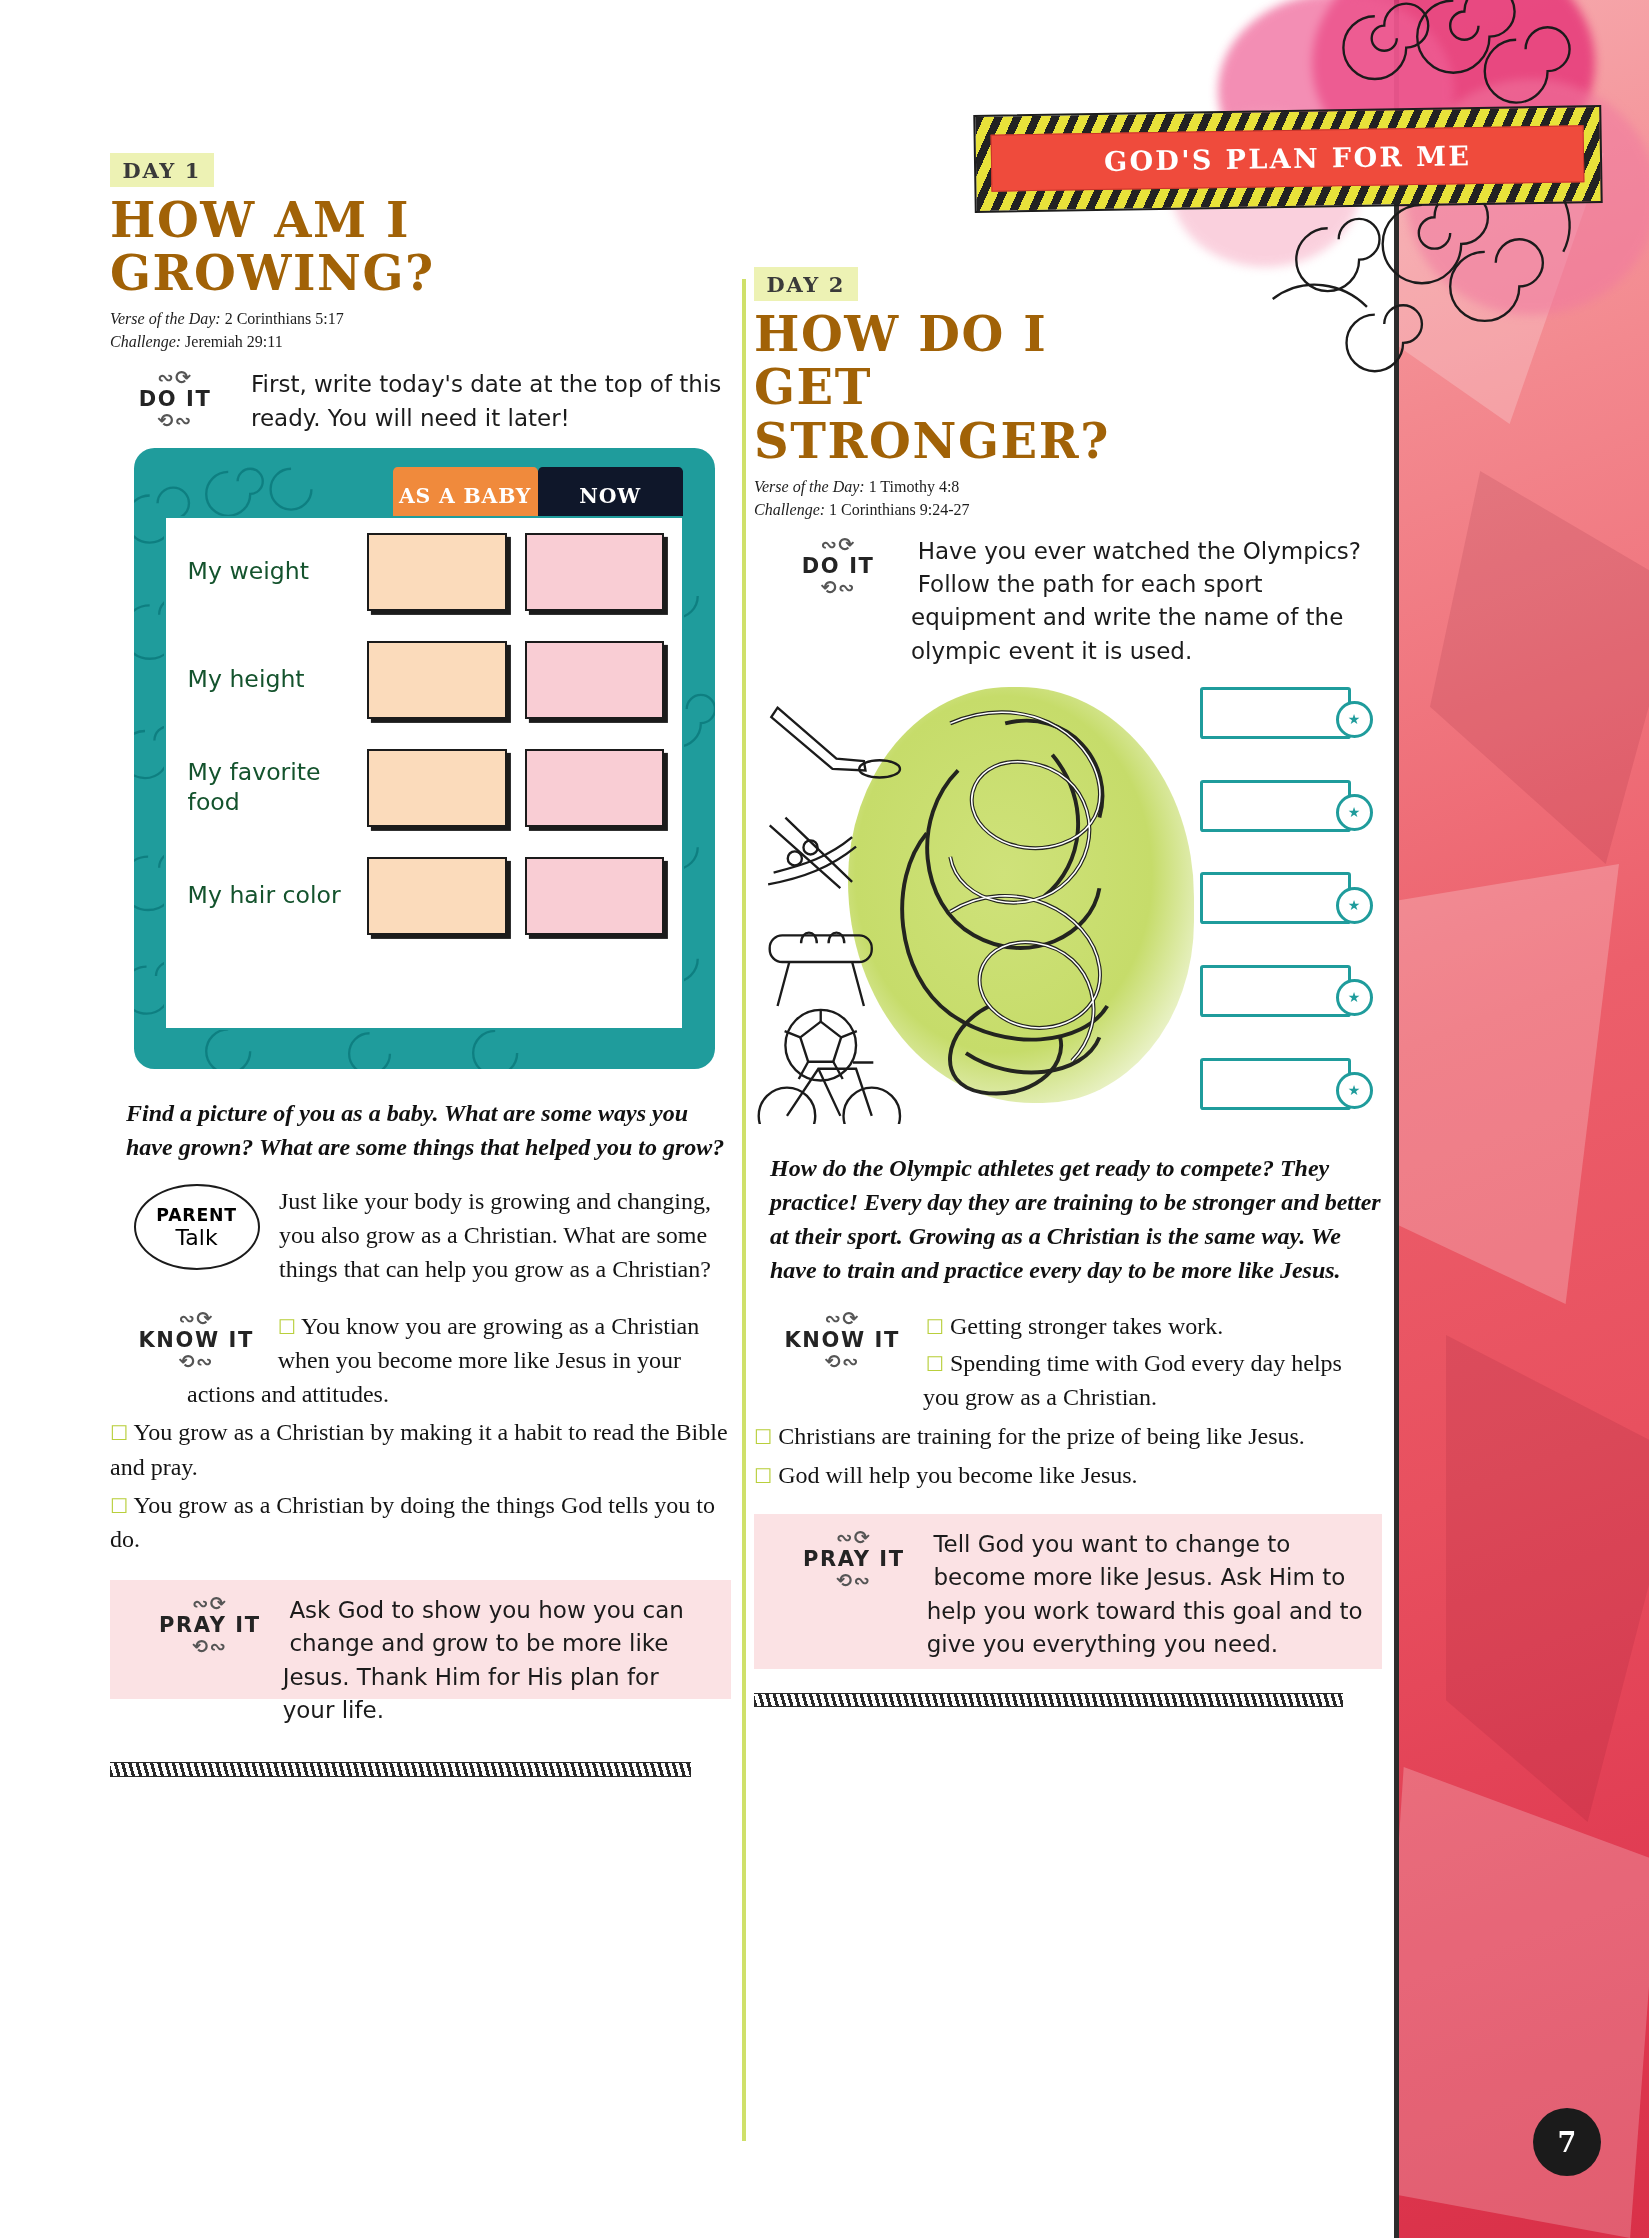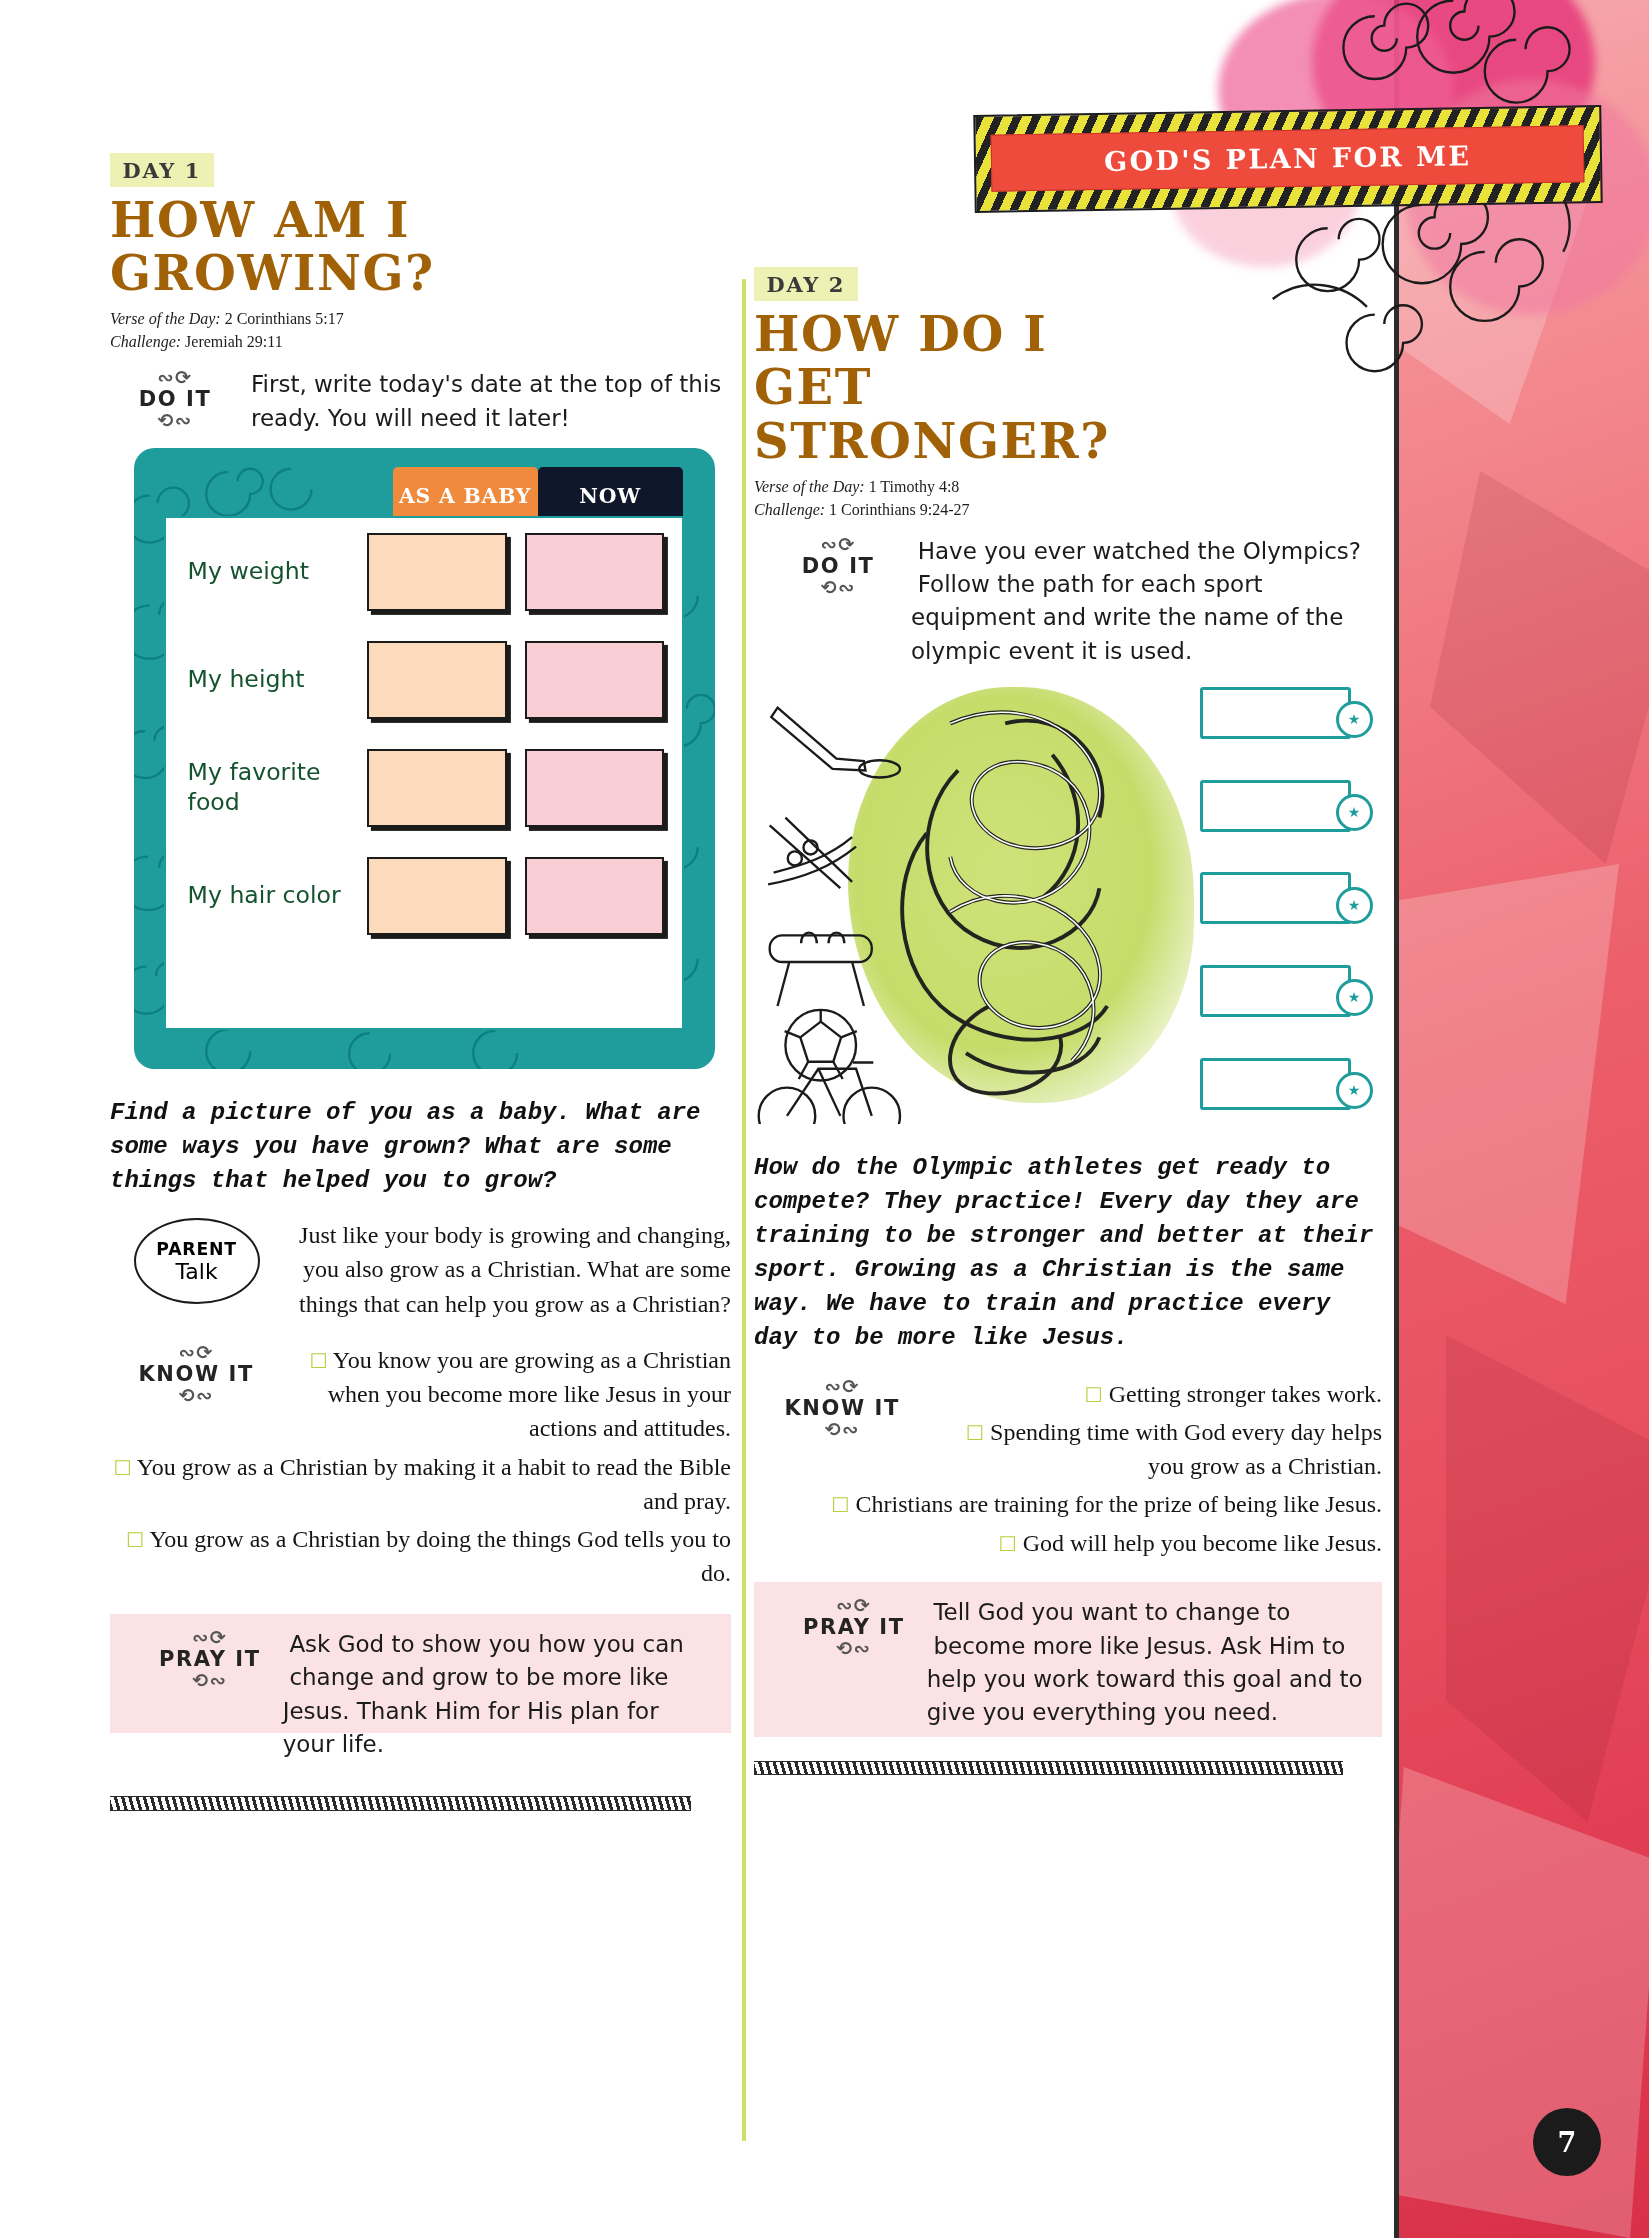--- a/index.html
+++ b/index.html
@@ -92,26 +92,25 @@
     font-family:"DejaVu Sans", sans-serif;
     font-size:23px;
     color:#1b1b1b;
     line-height:1.45;
   }
   .serif{
     font-family:"Liberation Serif", serif;
     font-size:24px;
     color:#141414;
     line-height:1.42;
-    text-align:right;
   }
   .bolditalic{
-    font-family:Liberation Mono, monospace;
+    font-family:Liberation Serif, serif;
     font-weight:bold;font-style:italic;
-    font-size:24px;line-height:1.42;color:#111;
+    font-size:24px;line-height:1.42;color:#111;margin-left:16px;
   }
   .check{color:#b9cf3c;font-size:20.4px;}
   .prayit-box{
     background:#fbe2e4;
     padding:14px 15.7px 11px 15.7px;
   }
   .zigzag{
     height:12.6px;
     background:repeating-linear-gradient(75deg,#2a2a2a 0 3.1px,#ffffff 3.1px 7px);
     border-top:1.6px solid #2a2a2a;border-bottom:1.6px solid #2a2a2a;

